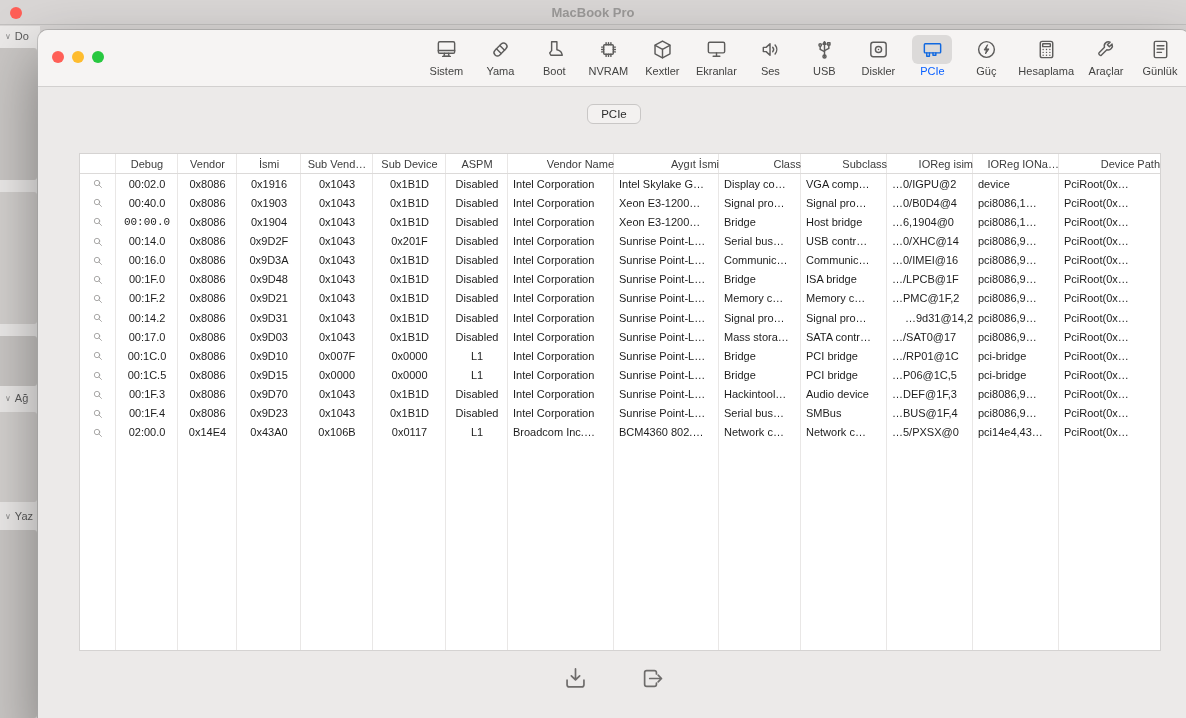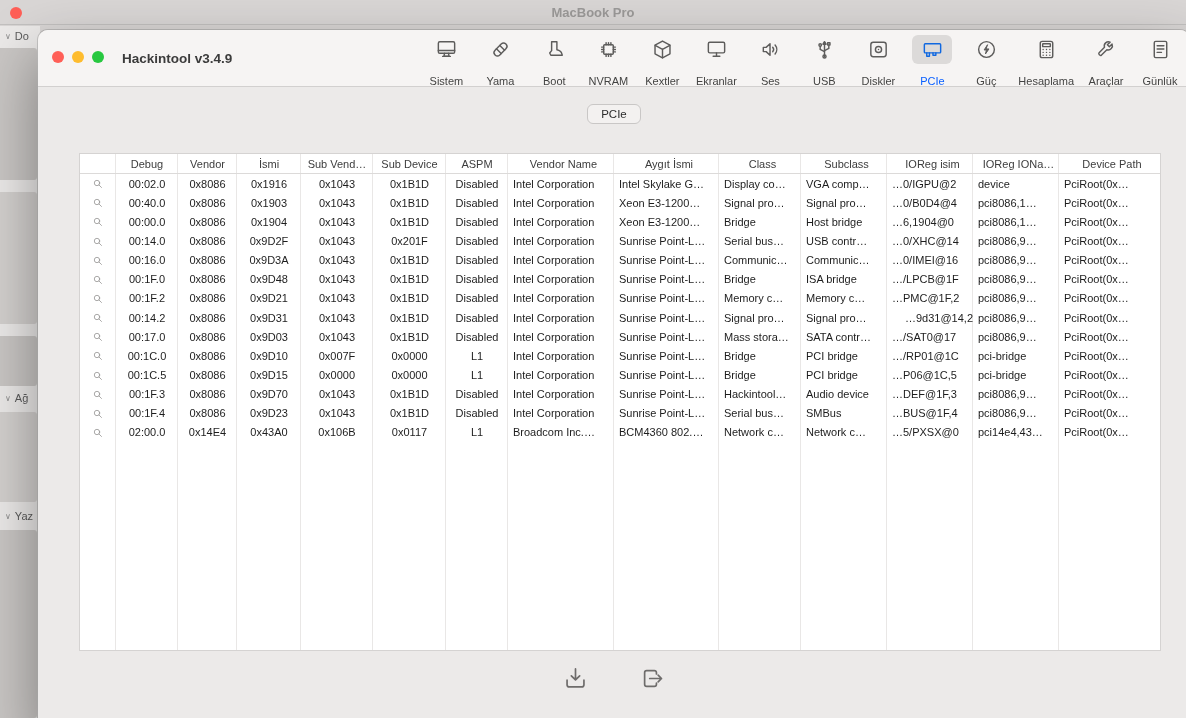--- a/index.html
+++ b/index.html
@@ -20,35 +20,35 @@
   
   .window{position:absolute;left:38px;top:30px;width:1152px;height:700px;background:#eceae9;border-radius:10px;box-shadow:0 25px 60px rgba(0,0,0,.38),0 0 0 1px rgba(0,0,0,.14)}
   .titlebar{position:relative;height:57px;background:#f6f4f3;border-bottom:1px solid #d2d0cf;border-radius:10px 10px 0 0}
   .traffic{position:absolute;left:14px;top:21px;display:flex;gap:8px}
   .tl{width:12px;height:12px;border-radius:50%}
   .window-title{position:absolute;left:84px;top:0;height:57px;display:flex;align-items:center;font-size:13.5px;font-weight:700;color:#3b3b3b}
   .toolbar{position:absolute;right:6px;top:5px;height:48px;display:flex;align-items:flex-start;gap:6px}
   .tb-item{display:flex;flex-direction:column;align-items:center;min-width:48px;padding:0 2px;cursor:default}
   .tb-icon{display:flex;align-items:center;justify-content:center;width:40px;height:29px;border-radius:6px;color:#5d5c5b}
   .tb-icon svg{width:23px;height:23px}
-  .tb-label{font-size:11px;color:#434342;margin-top:11px;white-space:nowrap}
+  .tb-label{font-size:11px;color:#434342;margin-top:1px;white-space:nowrap}
   .tb-item.active .tb-icon{background:#dcdad9;color:#1068e0}
   .tb-item.active .tb-label{color:#0a60ff}
 
   .content{position:absolute;top:57px;left:0;right:0;bottom:0;background:#eceae9}
   .segment-wrap{display:flex;justify-content:center;padding-top:17px}
   .segment{font-family:inherit;font-size:11.5px;color:#2c2c2c;background:#f3f1f0;border:1px solid #c9c7c6;border-radius:6px;padding:3px 13px;cursor:default}
 
   .table-wrap{position:absolute;left:41px;top:66px;width:1082px;height:498px;background:#fff;border:1px solid #d5d3d2;overflow:hidden}
   .gridlines{position:absolute;inset:0;pointer-events:none}
   .vline{position:absolute;top:0;bottom:0;width:1px;background:#e9e7e6}
   .thead{position:relative;display:flex;height:20px;border-bottom:1px solid #dcdad9;align-items:center}
   .th{font-size:11px;color:#3c3c3c;overflow:hidden;white-space:nowrap}
   .th.c{text-align:center}
-  .th.l{text-align:center;padding-left:5px}
+  .th.l{text-align:right;padding-left:5px}
   .tbody{position:relative}
   .tr{display:flex;height:19.15px;align-items:center}
   .td{font-size:11px;color:#1d1d1d;overflow:hidden;white-space:nowrap}
   .td.c{text-align:center}
   .td.l{text-align:left;padding-left:5px}
   .mag{display:inline-flex;color:#8f8d8c;vertical-align:middle}
   .mag svg{width:12px;height:12px}
 
   .footer{position:absolute;left:0;right:0;top:578px;display:flex;justify-content:center;gap:50px}
   .footer-btn{background:none;border:none;color:#6e6c6b;cursor:pointer;padding:0;line-height:0}
@@ -83,21 +83,20 @@
     <div class="bg-thumb" style="top:504px;height:188px"></div>
   </div>
 
   <div class="window">
     <div class="titlebar">
       <div class="traffic">
         <span class="tl red" style="background: rgb(255, 95, 87);"></span>
         <span class="tl yellow" style="background: rgb(254, 188, 46);"></span>
         <span class="tl green" style="background: rgb(40, 200, 64);"></span>
       </div>
-      <span class="window-title">Hackintool v3.4.9</span>
       <div class="toolbar" id="toolbar">
           <div class="tb-item">
             <span class="tb-icon">
               <svg viewBox="0 0 24 24" fill="none" stroke="currentColor" stroke-width="1.5" stroke-linecap="round" stroke-linejoin="round">
                 <rect x="3.5" y="4" width="17" height="12" rx="1.5"></rect>
                 <path d="M3.5 13h17"></path>
                 <path d="M10 16l-.7 3h5.4l-.7-3"></path>
                 <path d="M8 19.2h8"></path>
               </svg>
             </span>
@@ -309,21 +308,21 @@
               <div class="td l" style="width: 86px;">pci8086,1…</div>
               <div class="td l" style="width: 101px;">PciRoot(0x…</div>
             </div>
             <div class="tr">
               <div class="td c" style="width: 36px;"><span class="mag">
                   <svg viewBox="0 0 24 24" fill="none" stroke="currentColor" stroke-width="1.5" stroke-linecap="round" stroke-linejoin="round">
                     <circle cx="10" cy="10" r="5.4"></circle>
                     <path d="M14 14l5 5"></path>
                   </svg>
                 </span></div>
-              <div class="td c" style="width: 62px;">00:00.0</div>
+              <div class="td c" style="width: 62px; font-family: Liberation Mono, monospace;">00:00.0</div>
               <div class="td c" style="width: 59px;">0x8086</div>
               <div class="td c" style="width: 64px;">0x1904</div>
               <div class="td c" style="width: 72px;">0x1043</div>
               <div class="td c" style="width: 73px;">0x1B1D</div>
               <div class="td c" style="width: 62px;">Disabled</div>
               <div class="td l" style="width: 106px;">Intel Corporation</div>
               <div class="td l" style="width: 105px;">Xeon E3-1200…</div>
               <div class="td l" style="width: 82px;">Bridge</div>
               <div class="td l" style="width: 86px;">Host bridge</div>
               <div class="td l" style="width: 86px;">…6,1904@0</div>

